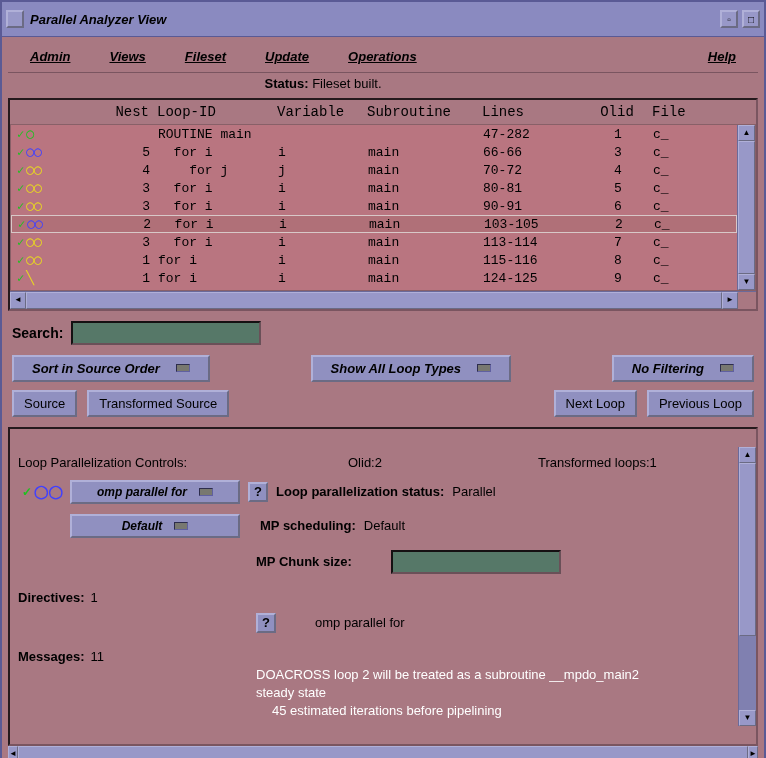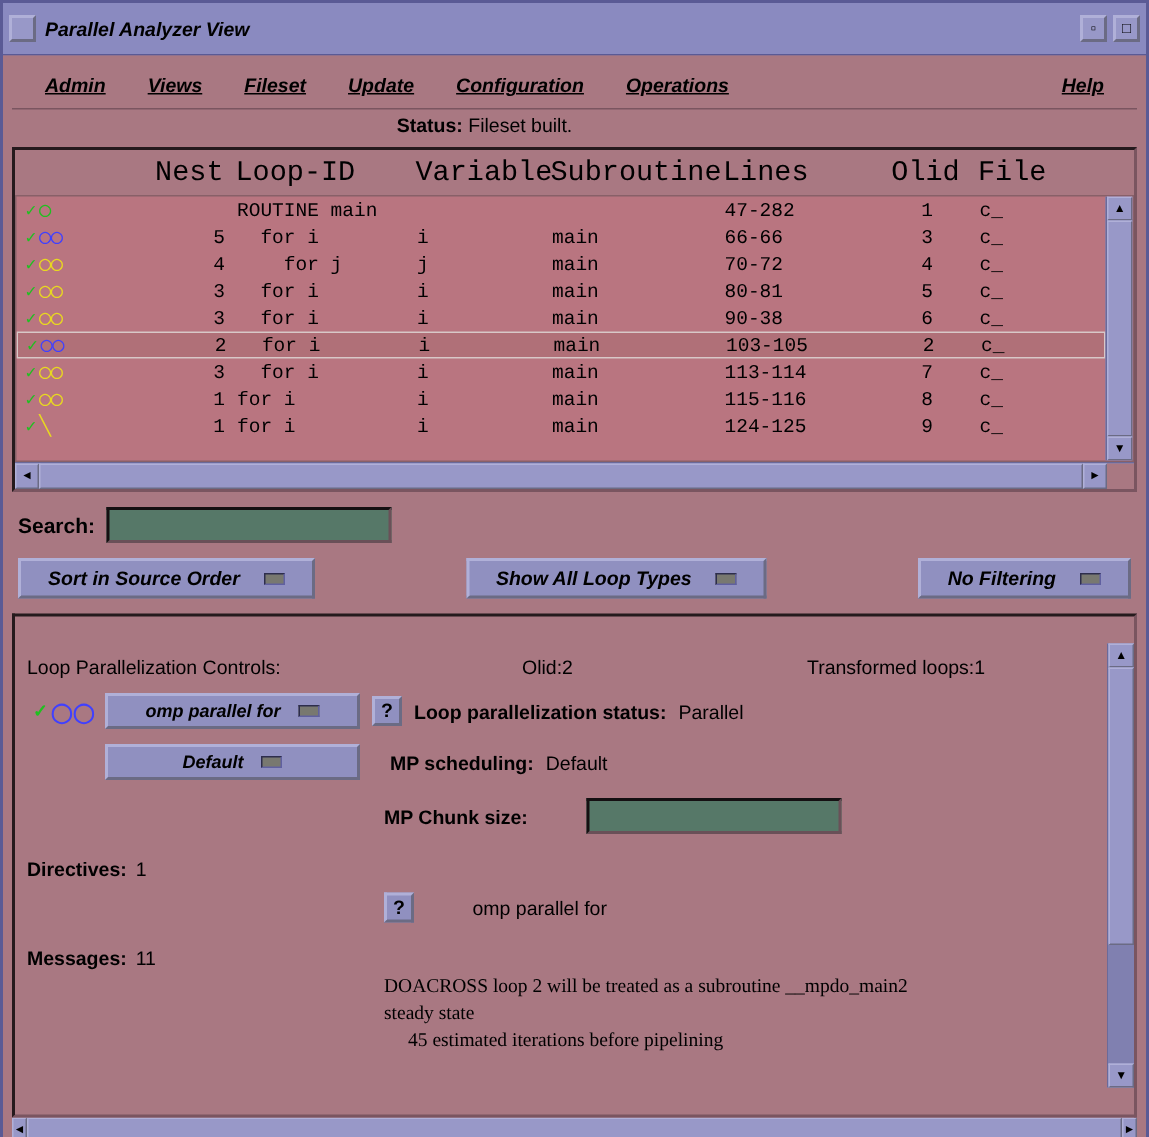--- a/index.html
+++ b/index.html
@@ -55,21 +55,21 @@
 .main-content {
   background: #a97882;
   padding: 4px 6px;
   height: calc(100% - 24px);
   display: flex;
   flex-direction: column;
 }
 .menubar {
   display: flex;
   padding: 4px 8px;
-  gap: 0;
+  gap: 11px;
   border-bottom: 1px solid #7a5560;
 }
 .menubar .menu-item {
   padding: 4px 14px;
   font-style: italic;
   font-weight: bold;
   text-decoration: underline;
   cursor: pointer;
   color: #000;
 }
@@ -90,21 +90,21 @@
   border: 2px inset #7a5560;
   background: #a56a75;
   margin: 4px 0;
   height: 230px;
   display: flex;
   flex-direction: column;
 }
 .table-header {
   display: flex;
   font-family: 'Courier New', monospace;
-  font-size: 19px;
+  font-size: 14px;
   color: #000;
   padding: 4px 2px;
   background: #a97882;
 }
 .table-body {
   flex: 1;
   background: #b97580;
   border: 1px solid #886068;
   position: relative;
   overflow: hidden;
@@ -283,24 +283,23 @@
 .indent2 { margin-left: 238px; gap: 39px; }
 .section-label {
   font-weight: bold;
   color: #000;
   padding-top: 14px;
   display: flex;
   gap: 6px;
 }
 .msg-block {
   margin-left: 238px;
-  color: #000000;
+  color: #ffffff;
   line-height: 1.4;
   padding-top: 2px;
-  font-family: Liberation Serif, serif;
 }
 .msg-indent { margin-left: 16px; }
 .vscroll-panel {
   width: 18px;
   background: #9898c8;
   display: flex;
   flex-direction: column;
   margin: -6px -8px -6px 4px;
   border-left: 1px solid #6a6a9a;
 }
@@ -322,21 +321,20 @@
       <div class="wbtn">□</div>
     </div>
   </div>
 
   <div class="main-content">
     <div class="menubar">
       <div class="menu-item">Admin</div>
       <div class="menu-item">Views</div>
       <div class="menu-item">Fileset</div>
       <div class="menu-item">Update</div>
-      <div class="menu-item">Configuration</div>
       <div class="menu-item">Operations</div>
       <div class="spacer"></div>
       <div class="menu-item">Help</div>
     </div>
 
     <div class="status-area">
       <div class="status-line status-center">
         <span class="label">Status:</span>
         <span>Fileset built.</span>
       </div>
@@ -410,21 +408,21 @@
               </div>
               <div class="table-row">
                 <div class="icon-cell">
                   <span class="check-icon">✓</span>
                   <span class="loop-icon loop-yellow">◯◯</span>
                 </div>
                 <div class="col-nest">3</div>
                 <div class="col-loopid">&nbsp;&nbsp;for&nbsp;i</div>
                 <div class="col-var">i</div>
                 <div class="col-sub">main</div>
-                <div class="col-lines">90-38</div>
+                <div class="col-lines">90-91</div>
                 <div class="col-olid">6</div>
                 <div class="col-file">c_</div>
               </div>
               <div class="table-row selected">
                 <div class="icon-cell">
                   <span class="check-icon">✓</span>
                   <span class="loop-icon loop-blue">◯◯</span>
                 </div>
                 <div class="col-nest">2</div>
                 <div class="col-loopid">&nbsp;&nbsp;for&nbsp;i</div>
@@ -508,20 +506,27 @@
         <span>Show All Loop Types</span>
           <div class="option-indicator"></div>
       </div>
       <div class="flex-spacer"></div>
       <div class="option-btn">
         <span>No Filtering</span>
           <div class="option-indicator"></div>
       </div>
     </div>
 
+    <div class="button-row">
+      <div class="push-btn">Source</div>
+      <div class="push-btn">Transformed Source</div>
+      <div class="flex-spacer"></div>
+      <div class="push-btn">Next Loop</div>
+      <div class="push-btn">Previous Loop</div>
+    </div>
 
     <div class="controls-panel">
       <div class="controls-inner">
         <div class="controls-header">
           <div class="ch1">Loop Parallelization Controls:</div>
           <div class="ch2"><span>Olid:</span><span>2</span></div>
           <div><span>Transformed loops:</span><span>1</span></div>
         </div>
 
         <div class="parallel-row">

